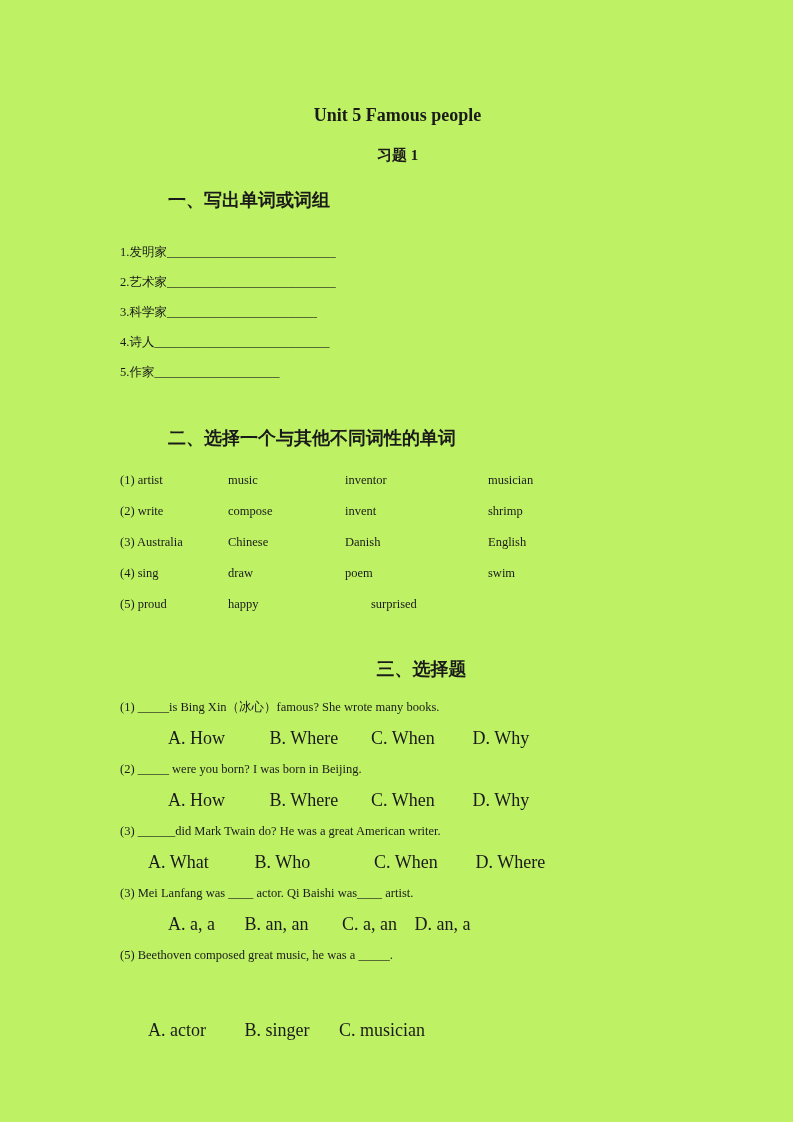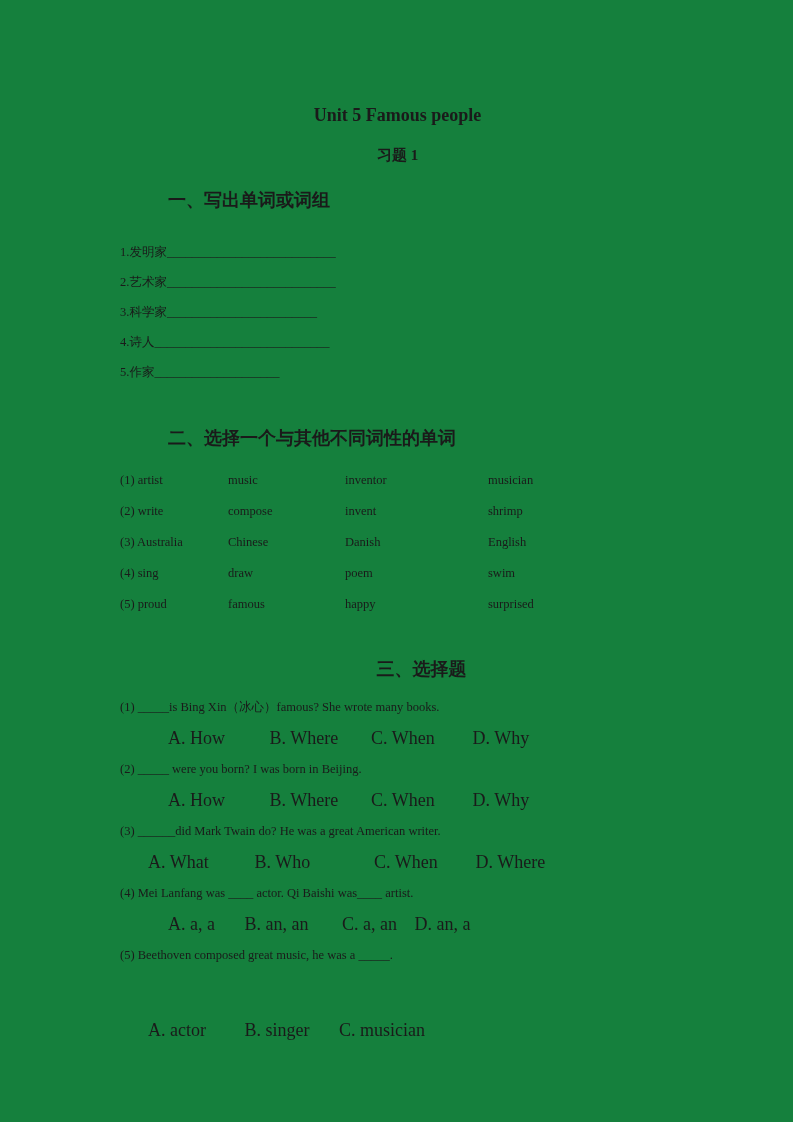--- a/index.html
+++ b/index.html
@@ -1,20 +1,20 @@
 <!DOCTYPE html>
 <html><head>
 <meta charset="utf-8">
 <style>
   html, body { margin: 0; padding: 0; background: #ffffff; }
   .page {
     position: relative;
     width: 793px;
     height: 1122px;
-    background: #15803d;
+    background: #bef264;
     overflow: hidden;
     box-sizing: border-box;
     padding: 0 118px 0 120px;
     font-family: "Liberation Serif", "DejaVu Serif", serif;
     color: #1a1a1a;
   }
   .title {
     margin-top: 102px;
     text-align: center;
     font-size: 18px;
@@ -116,21 +116,20 @@
       <span class="c3">English</span>
     </div>
     <div class="word-row">
       <span class="c0">(4) sing</span>
       <span class="c1">draw</span>
       <span class="c2">poem</span>
       <span class="c3">swim</span>
     </div>
     <div class="word-row">
       <span class="c0">(5) proud</span>
-      <span class="c1">famous</span>
       <span class="c2">happy</span>
       <span class="c3">surprised</span>
     </div>
   </div>
 
   <div class="heading h3">三、选择题</div>
   <div class="questions">
 
     <div class="question q1">
       <div class="q-text">(1) _____is Bing Xin（冰心）famous? She wrote many books.</div>
@@ -156,21 +155,21 @@
       <div class="q-text">(3) ______did Mark Twain do? He was a great American writer.</div>
       <div class="opts">
         <span class="opt">A. What</span>
         <span class="opt">B. Who</span>
         <span class="opt">C. When</span>
         <span class="opt">D. Where</span>
       </div>
     </div>
 
     <div class="question q4">
-      <div class="q-text">(4) Mei Lanfang was ____ actor. Qi Baishi was____ artist.</div>
+      <div class="q-text">(3) Mei Lanfang was ____ actor. Qi Baishi was____ artist.</div>
       <div class="opts">
         <span class="opt">A. a, a</span>
         <span class="opt">B. an, an</span>
         <span class="opt">C. a, an</span>
         <span class="opt">D. an, a</span>
       </div>
     </div>
 
     <div class="question q5">
       <div class="q-text">(5) Beethoven composed great music, he was a _____.</div>

